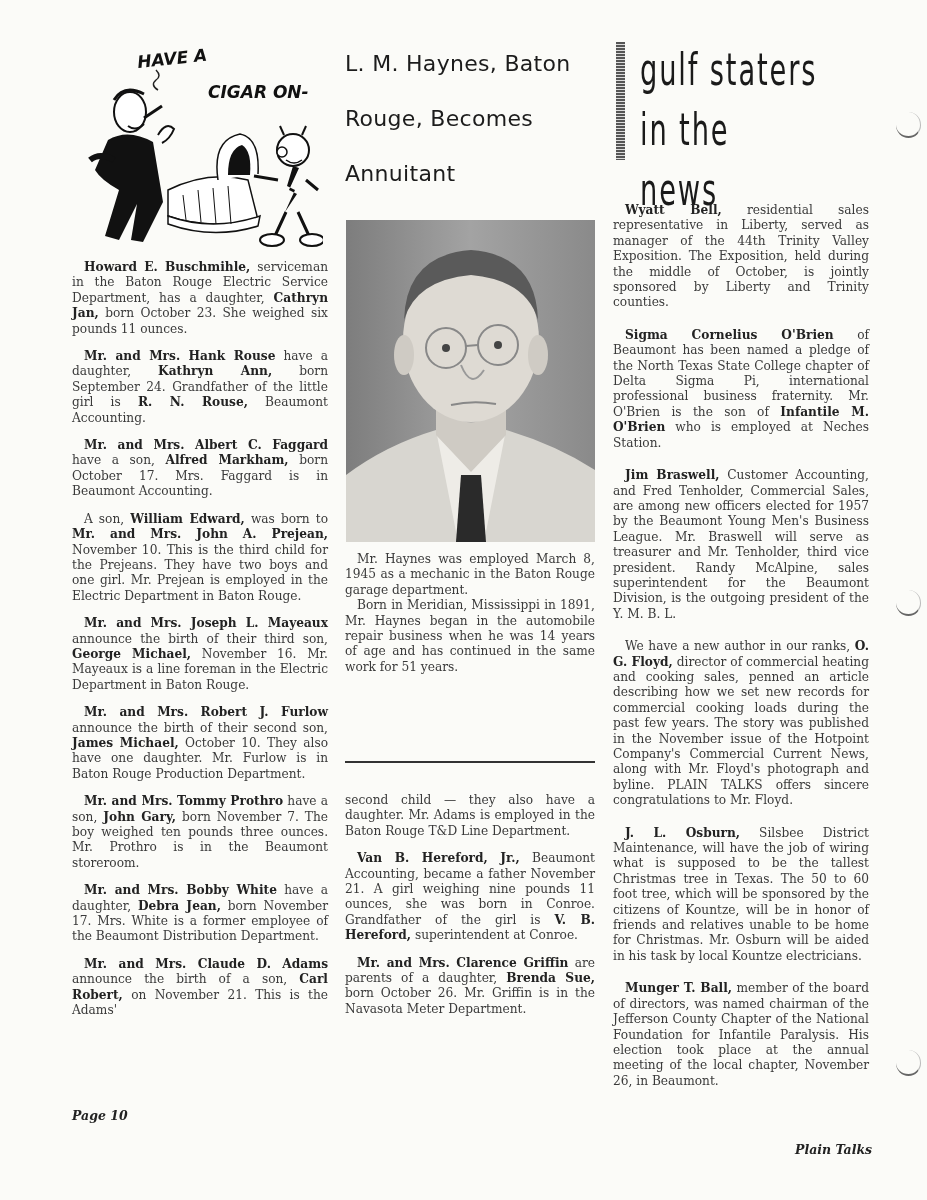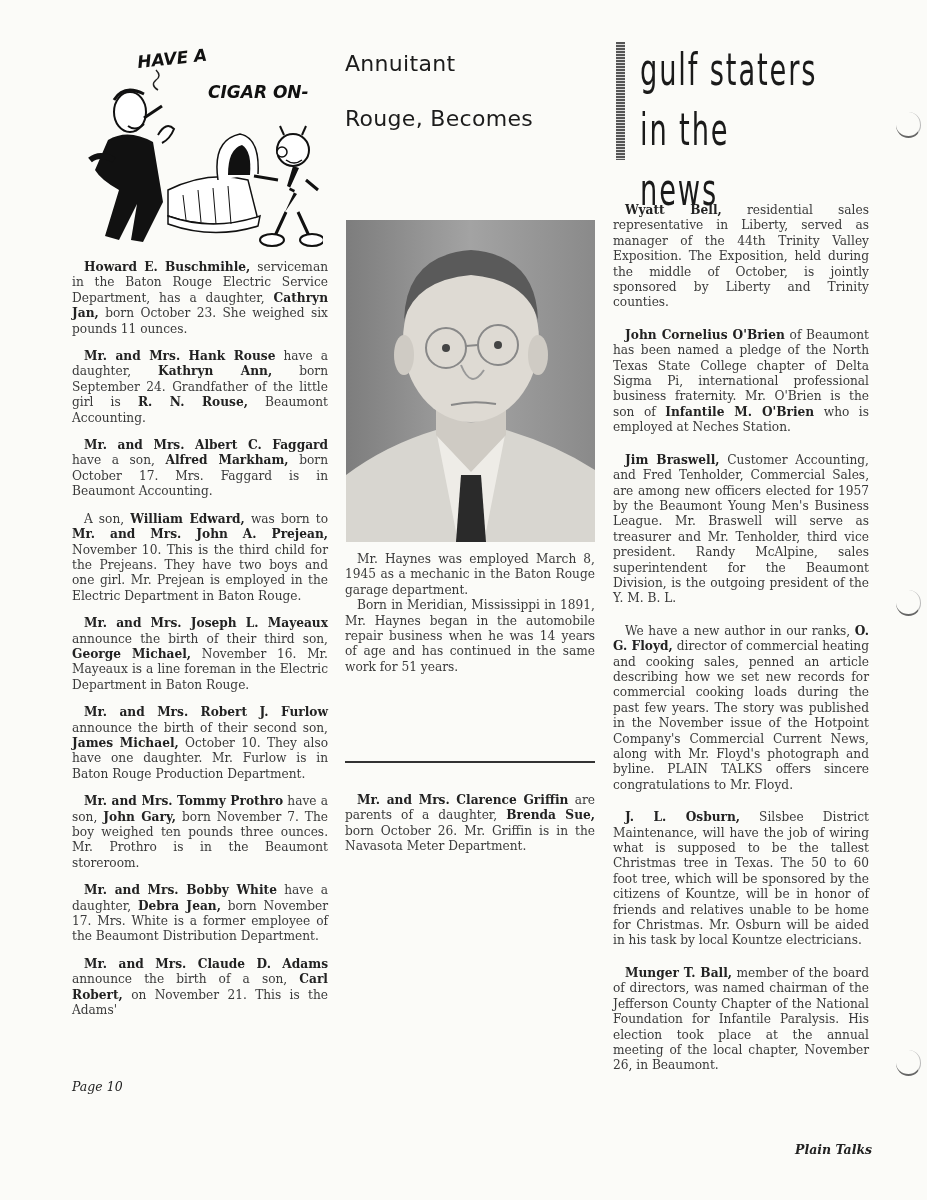--- a/index.html
+++ b/index.html
@@ -37,22 +37,22 @@
     background: repeating-linear-gradient(180deg, #555 0 2px, #ddd 2px 3px);
   }
   .masthead {
     position: absolute; left: 640px; top: 40px;
     font-family: "DejaVu Sans", "Liberation Sans", sans-serif;
     font-size: 44px; line-height: 60px; color: #1a1a1a;
     transform: scaleX(0.62); transform-origin: left top;
     letter-spacing: 3px; font-weight: normal;
   }
   .folio-left {
-    position: absolute; left: 72px; top: 1079px;
-    font-family: "DejaVu Serif", serif; font-weight: normal; font-style: italic; font-size: 12.5px; color: #222;
+    position: absolute; left: 72px; top: 1108px;
+    font-family: "DejaVu Serif", serif; font-weight: bold; font-style: italic; font-size: 12.5px; color: #222;
   }
   .folio-right {
     position: absolute; left: 795px; top: 1142px;
     font-family: "DejaVu Serif", serif; font-weight: bold; font-style: italic; font-size: 12.5px; color: #222;
   }
   .punch {
     position: absolute; width: 24px; height: 24px; border-radius: 50%;
     border-bottom: 2px solid #666; border-right: 1px solid #bbb;
   }
 </style>
@@ -104,22 +104,23 @@
   <p><b>Mr. and Mrs. Albert C. Faggard</b><span> have a son, </span><b>Alfred Markham,</b><span> born October 17. Mrs. Faggard is in Beaumont Accounting.</span></p>
   <p><span>A son, </span><b>William Edward,</b><span> was born to </span><b>Mr. and Mrs. John A. Prejean,</b><span> November 10. This is the third child for the Prejeans. They have two boys and one girl. Mr. Prejean is employed in the Electric Department in Baton Rouge.</span></p>
   <p><b>Mr. and Mrs. Joseph L. Mayeaux</b><span> announce the birth of their third son, </span><b>George Michael,</b><span> November 16. Mr. Mayeaux is a line foreman in the Electric Department in Baton Rouge.</span></p>
   <p><b>Mr. and Mrs. Robert J. Furlow</b><span> announce the birth of their second son, </span><b>James Michael,</b><span> October 10. They also have one daughter. Mr. Furlow is in Baton Rouge Production Department.</span></p>
   <p><b>Mr. and Mrs. Tommy Prothro</b><span> have a son, </span><b>John Gary,</b><span> born November 7. The boy weighed ten pounds three ounces. Mr. Prothro is in the Beaumont storeroom.</span></p>
   <p><b>Mr. and Mrs. Bobby White</b><span> have a daughter, </span><b>Debra Jean,</b><span> born November 17. Mrs. White is a former employee of the Beaumont Distribution Department.</span></p>
   <p><b>Mr. and Mrs. Claude D. Adams</b><span> announce the birth of a son, </span><b>Carl Robert,</b><span> on November 21. This is the Adams'</span></p>
 </div>
 
 <div class="headline-2">
+  <div>L. M. Haynes, Baton</div>
+  <div>Rouge, Becomes</div>
   <div>Annuitant</div>
-  <div>Rouge, Becomes</div>
 </div>
 
 <div class="photo" title="Portrait of Leroy M. Haynes">
   <svg width="249" height="322" viewBox="0 0 249 322">
     <rect width="249" height="322" fill="#999"></rect>
     <rect x="0" y="0" width="249" height="322" fill="url(#bg)"></rect>
     <defs>
       <linearGradient id="bg" x1="0" y1="0" x2="1" y2="0">
         <stop offset="0" stop-color="#7d7d7d"></stop>
           <stop offset="0.5" stop-color="#a3a3a3"></stop>
@@ -149,32 +150,34 @@
 </div>
 
 <div class="col" id="col2">
   <p>Mr. Haynes was employed March 8, 1945 as a mechanic in the Baton Rouge garage department.</p>
   <p>Born in Meridian, Mississippi in 1891, Mr. Haynes began in the automobile repair business when he was 14 years of age and has continued in the same work for 51 years.</p>
 </div>
 
 <div class="rule"></div>
 
 <div class="col" id="col2b">
+  <p style="text-indent:0"><span>second child — they also have a daughter. Mr. Adams is employed in the Baton Rouge T&amp;D Line Department.</span></p>
+  <p><b>Van B. Hereford, Jr.,</b><span> Beaumont Accounting, became a father November 21. A girl weighing nine pounds 11 ounces, she was born in Conroe. Grandfather of the girl is </span><b>V. B. Hereford,</b><span> superintendent at Conroe.</span></p>
   <p><b>Mr. and Mrs. Clarence Griffin</b><span> are parents of a daughter, </span><b>Brenda Sue,</b><span> born October 26. Mr. Griffin is in the Navasota Meter Department.</span></p>
 </div>
 
 <div class="masthead-bar"></div>
 <div class="masthead">
   <div>gulf staters</div>
   <div>in the news</div>
 </div>
 
 <div class="col" id="col3">
   <p><b>Wyatt Bell,</b><span> residential sales representative in Liberty, served as manager of the 44th Trinity Valley Exposition. The Exposition, held during the middle of October, is jointly sponsored by Liberty and Trinity counties.</span></p>
-  <p><b>John Cornelius O'Brien</b><span> of Beaumont has been named a pledge of the North Texas State College chapter of Delta Sigma Pi, international professional business fraternity. Mr. O'Brien is the son of </span><b>Infantile M. O'Brien</b><span> who is employed at Neches Station.</span></p>
+  <p><b>Sigma Cornelius O'Brien</b><span> of Beaumont has been named a pledge of the North Texas State College chapter of Delta Sigma Pi, international professional business fraternity. Mr. O'Brien is the son of </span><b>Infantile M. O'Brien</b><span> who is employed at Neches Station.</span></p>
   <p><b>Jim Braswell,</b><span> Customer Accounting, and Fred Tenholder, Commercial Sales, are among new officers elected for 1957 by the Beaumont Young Men's Business League. Mr. Braswell will serve as treasurer and Mr. Tenholder, third vice president. Randy McAlpine, sales superintendent for the Beaumont Division, is the outgoing president of the Y. M. B. L.</span></p>
   <p><span>We have a new author in our ranks, </span><b>O. G. Floyd,</b><span> director of commercial heating and cooking sales, penned an article describing how we set new records for commercial cooking loads during the past few years. The story was published in the November issue of the Hotpoint Company's Commercial Current News, along with Mr. Floyd's photograph and byline. PLAIN TALKS offers sincere congratulations to Mr. Floyd.</span></p>
   <p><b>J. L. Osburn,</b><span> Silsbee District Maintenance, will have the job of wiring what is supposed to be the tallest Christmas tree in Texas. The 50 to 60 foot tree, which will be sponsored by the citizens of Kountze, will be in honor of friends and relatives unable to be home for Christmas. Mr. Osburn will be aided in his task by local Kountze electricians.</span></p>
   <p><b>Munger T. Ball,</b><span> member of the board of directors, was named chairman of the Jefferson County Chapter of the National Foundation for Infantile Paralysis. His election took place at the annual meeting of the local chapter, November 26, in Beaumont.</span></p>
 </div>
 
 <div class="punch" style="left:896px; top:112px;"></div>
 <div class="punch" style="left:896px; top:590px;"></div>
 <div class="punch" style="left:896px; top:1050px;"></div>
 

